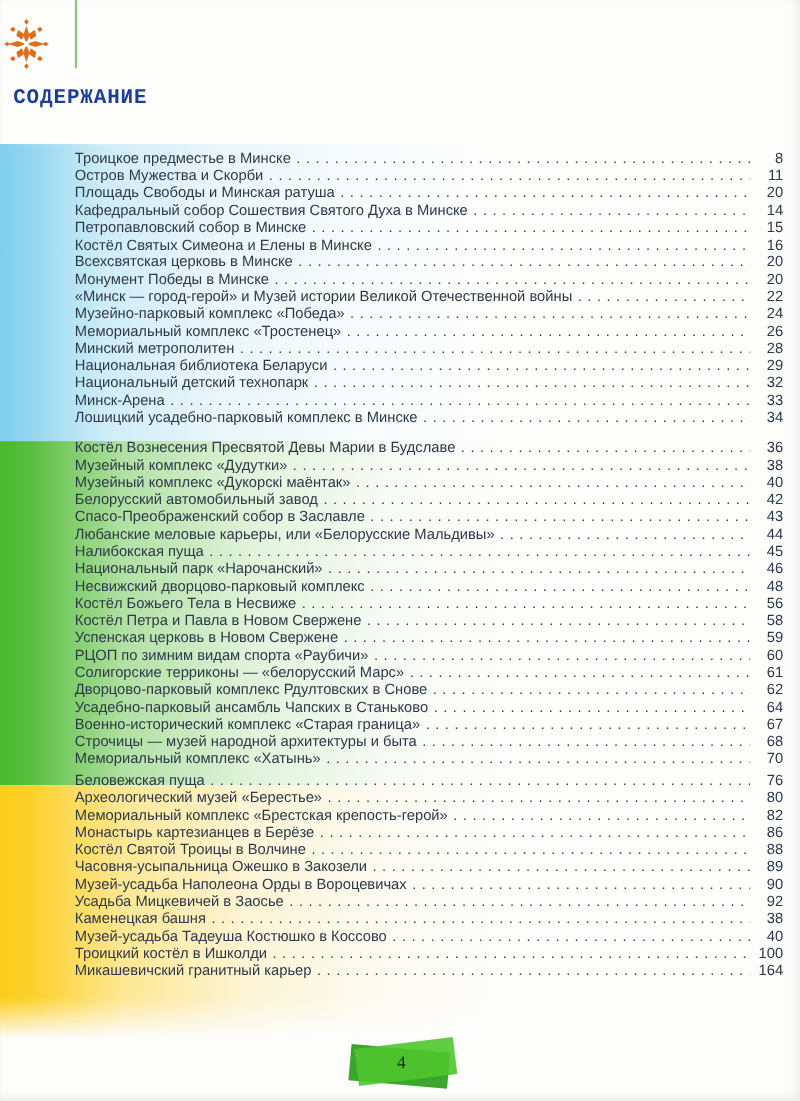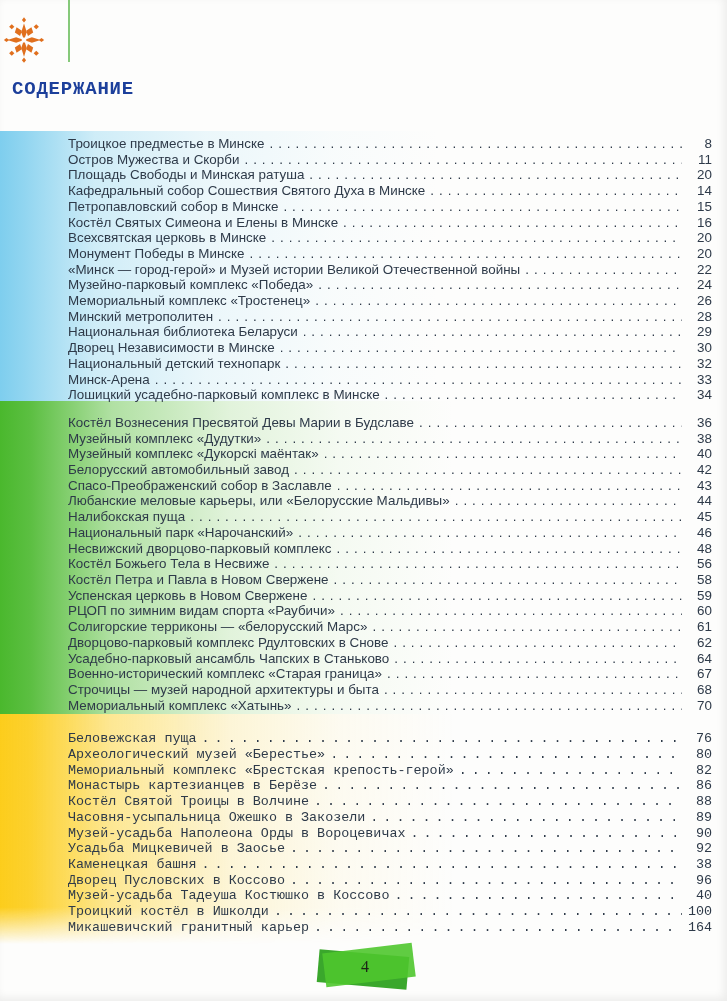--- a/index.html
+++ b/index.html
@@ -28,21 +28,21 @@
   .title{
     position:absolute;top:78px;left:0;width:100%;padding-left:12px;box-sizing:border-box;
     font-family:Liberation Mono, monospace;font-weight:bold;font-size:19px;
     letter-spacing:.8px;color:var(--title,#1c3f9b);
   }
   
   .toc{position:absolute;left:68px;right:15px;top:136px;
     font-size:13.4px;line-height:15.7px;color:var(--text,#2e3a49);}
   .toc-group{margin:0;}
   .toc-group.g1{margin-top:12px;}
-  .toc-group.g2{margin-top:18px;font-family:Liberation Mono, monospace;}
+  .toc-group.g2{margin-top:4px;}
   .row{display:flex;align-items:baseline;}
   .label{white-space:nowrap;}
   .dots{flex:1 1 auto;overflow:hidden;white-space:nowrap;margin:0 3px 0 5px;letter-spacing:5px;}
   .dots::after{content:"..........................................................................................";}
   .pg{min-width:27px;text-align:right;font-variant-numeric:tabular-nums;}
   
   .marker{position:absolute;left:316px;top:944px;width:98px;height:50px;}
   .marker .back{position:absolute;left:2px;top:9px;width:90px;height:33px;
     background:var(--marker-back,#3aa72c);transform:rotate(5deg);}
   .marker .front{position:absolute;left:8px;top:4px;width:90px;height:34px;
@@ -160,25 +160,20 @@
     <span class="dots"></span>
     <span class="pg">28</span>
   </div>
 
   <div class="row">
     <span class="label">Национальная библиотека Беларуси</span>
     <span class="dots"></span>
     <span class="pg">29</span>
   </div>
 
-  <div class="row">
-    <span class="label">Дворец Независимости в Минске</span>
-    <span class="dots"></span>
-    <span class="pg">30</span>
-  </div>
 
   <div class="row">
     <span class="label">Национальный детский технопарк</span>
     <span class="dots"></span>
     <span class="pg">32</span>
   </div>
 
   <div class="row">
     <span class="label">Минск-Арена</span>
     <span class="dots"></span>
@@ -354,25 +349,20 @@
     <span class="dots"></span>
     <span class="pg">92</span>
   </div>
 
   <div class="row">
     <span class="label">Каменецкая башня</span>
     <span class="dots"></span>
     <span class="pg">38</span>
   </div>
 
-  <div class="row">
-    <span class="label">Дворец Пусловских в Коссово</span>
-    <span class="dots"></span>
-    <span class="pg">96</span>
-  </div>
 
   <div class="row">
     <span class="label">Музей-усадьба Тадеуша Костюшко в Коссово</span>
     <span class="dots"></span>
     <span class="pg">40</span>
   </div>
 
   <div class="row">
     <span class="label">Троицкий костёл в Ишколди</span>
     <span class="dots"></span>

